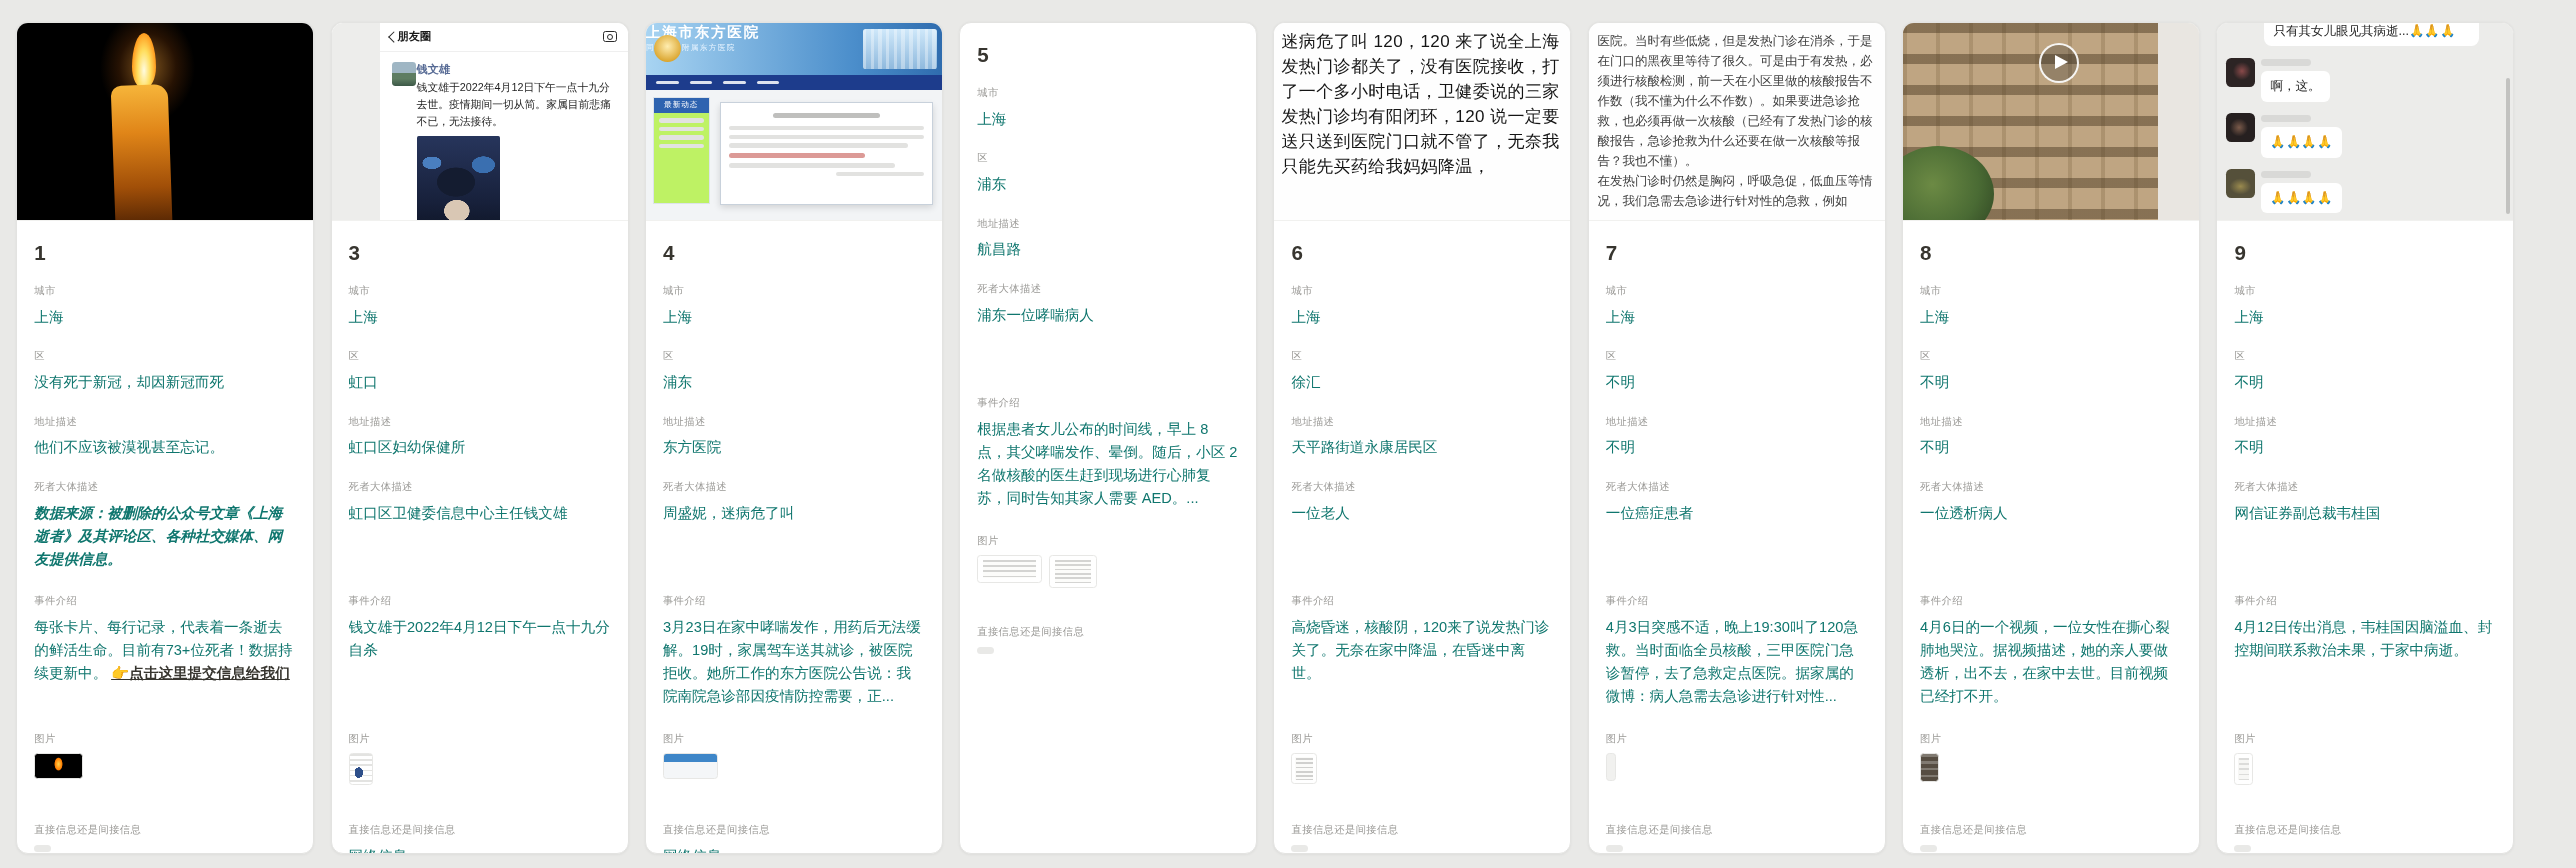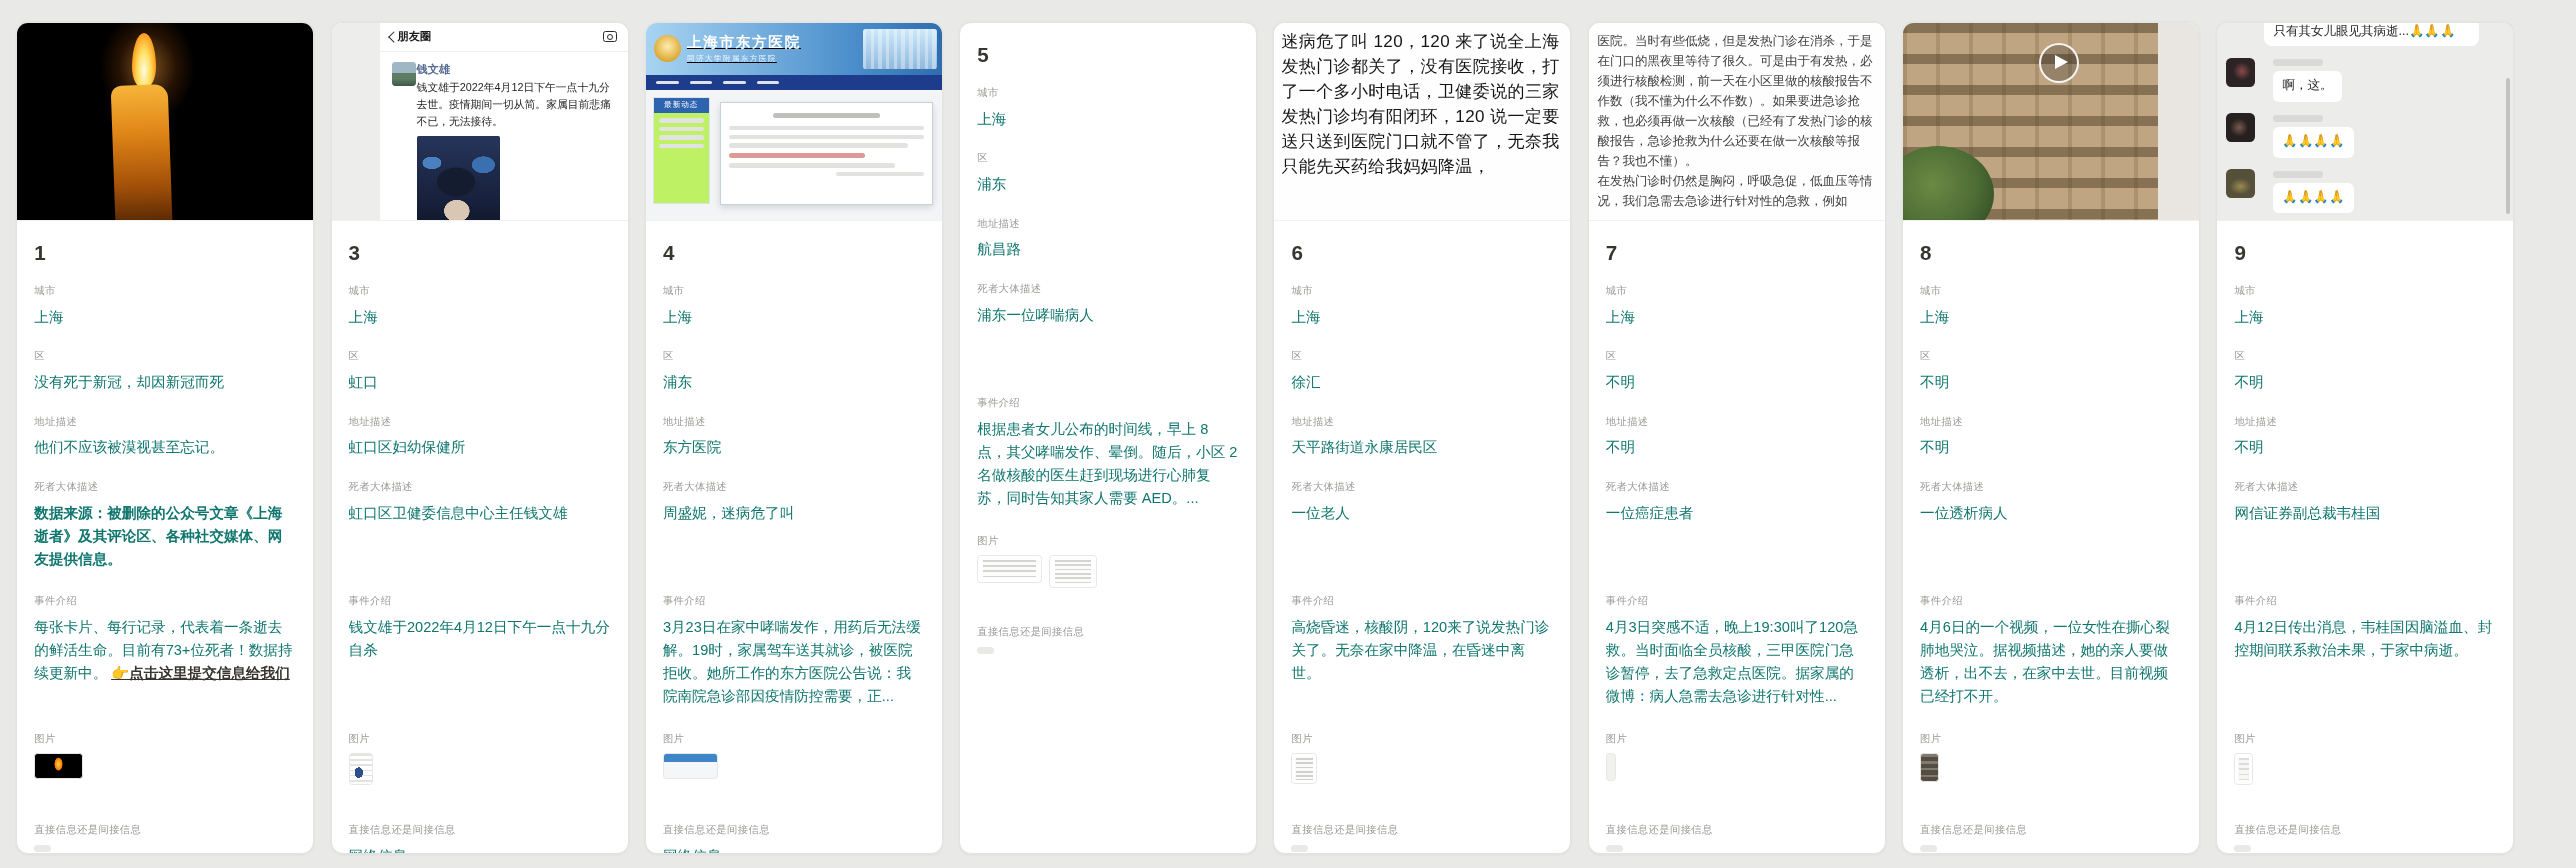--- a/index.html
+++ b/index.html
@@ -9,21 +9,21 @@
   .card { flex:none; width:298px; height:832px; background:#fff;
     border:0.9px solid #e3e3e1; border-radius:12px; overflow:hidden;
     box-shadow:0 0.9px 2.6px rgba(0,0,0,.05); cursor:pointer; }
   .cover { height:198px; position:relative; overflow:hidden; background:#fff;
     border-bottom:0.9px solid #f1f1ef; }
   .cbody { padding:12px 17px 0; }
   .num { font-size:20.6px; font-weight:700; color:#37352f; margin:8.6px 0 19px; }
   .fg { margin-bottom:20.6px; }
   .fl { font-size:10.3px; color:#9b9a97; letter-spacing:0.4px; margin-bottom:7.7px; }
   .fv { font-size:14.6px; color:#0f766e; line-height:23px; }
-  .fv.bold { font-weight:700; }
+  .fv.bold { font-weight:700;font-style:italic; }
   .fg.deceased .fv { min-height:72px; }
   .fg.event .fvwrap { height:95px; overflow:hidden; }
   .fg.image { min-height:71px; }
   .event-link { font-size:14.6px; font-weight:700; color:#37352f; line-height:23px;
     text-decoration:underline; display:inline-block; }
   .thumbrow { display:flex; gap:6.9px; align-items:flex-start; }
   .thumb { border-radius:3.4px; border:0.9px solid #e7e7e5; flex:none; }
   .src-pill { width:17px; height:7.7px; border-radius:4.3px; background:#e9e9e7; margin-top:6.9px; }
   .ln { display:block; height:5.2px; border-radius:2.6px; background:#d6d6d4; margin:5.2px 0; }
 
@@ -62,21 +62,21 @@
     background:
       radial-gradient(26px 22.4px at 48% 78%,#d9c7b4 0 48%,transparent 50%),
       radial-gradient(34px 26px at 47% 48%,#141c30 0 55%,transparent 57%),
       radial-gradient(19px 13.8px at 80% 30%,#3a6fb0 0 60%,transparent 62%),
       radial-gradient(15.5px 10.3px at 18% 28%,#4a7fc0 0 60%,transparent 62%),
       linear-gradient(180deg,#27355c,#17203a 70%,#0e1526); }
 
   
   .cov-hos { background:#f2f4f6; }
   .hos-head { height:52px; background:linear-gradient(90deg,#a8d4f2,#4b8ecb 70%,#2f6cae);
-    display:flex; align-items:center; padding-left:41px; position:relative;text-decoration:underline; }
+    display:flex; position:relative; }
   .hos-emblem { position:absolute; left:7.7px; top:12px; width:27.5px; height:27.5px; border-radius:50%;
     background:radial-gradient(circle at 50% 42%,#ffedb0,#daa42c 75%); }
   .hos-name { font-size:14.6px; font-weight:700; color:#fff; letter-spacing:1.7px; }
   .hos-sub { font-size:7.7px; color:#e8f4ff; letter-spacing:1.3px; margin-top:1.7px; }
   .hos-bldg { position:absolute; right:5.2px; top:6px; width:74px; height:40px; border-radius:2.6px;
     background:repeating-linear-gradient(90deg,rgba(255,255,255,.35) 0 3.4px,transparent 3.4px 7.7px),
     linear-gradient(180deg,#cfe8fa,#8fb9dd); }
   .hos-nav { height:15.5px; background:#1d3c8c; display:flex; gap:11.2px; align-items:center; padding:0 10.3px; }
   .wdash { height:3.4px; width:22.4px; border-radius:1.7px; background:rgba(255,255,255,.85); }
   .hos-body { position:relative; height:131px; }
@@ -117,21 +117,21 @@
   .bld-play { position:absolute; left:46%; top:20.6px; width:40px; height:40px; border-radius:50%;
     background:rgba(40,40,40,.28); border:2.6px solid rgba(255,255,255,.92); }
   .bld-play::after { content:""; position:absolute; left:13.8px; top:9.5px;
     border-left:13.8px solid #fff; border-top:7.7px solid transparent; border-bottom:7.7px solid transparent; }
 
   
   .cov-chat { background:#ececea; padding:0 8.6px; }
   .chat-bub { display:inline-block; background:#fff; border-radius:6px; padding:6px 9.5px;
     font-size:12.5px; color:#1f1f1f; line-height:1.5; max-width:215px; }
   .chat-top { margin:-6.9px 10.3px 0 38px; display:block; border-radius:7.7px; }
-  .chat-row { display:flex; gap:18px; margin-top:11.2px;font-family:Liberation Mono, monospace; }
+  .chat-row { display:flex; gap:6px; margin-top:11.2px; }
   .chat-av { width:29px; height:29px; border-radius:5.2px; flex:none; }
   .av1 { background:radial-gradient(12px 12px at 55% 45%,#8a4a4a,#2c2424 75%); }
   .av2 { background:radial-gradient(12px 12px at 45% 50%,#7a5a4a,#262020 75%); }
   .av3 { background:radial-gradient(13.8px 10.3px at 50% 60%,#9a8a4e,#55503a 78%); }
   .chat-name { height:6.9px; width:50px; border-radius:3.4px; background:#d9d9d7; margin:1.7px 0 5.2px; }
   .chat-scroll { position:absolute; right:3.4px; top:55px; width:4.3px; height:136px;
     border-radius:2.6px; background:#c2c2c0; }
 
   
   .th-candle { width:49px; height:26px;

